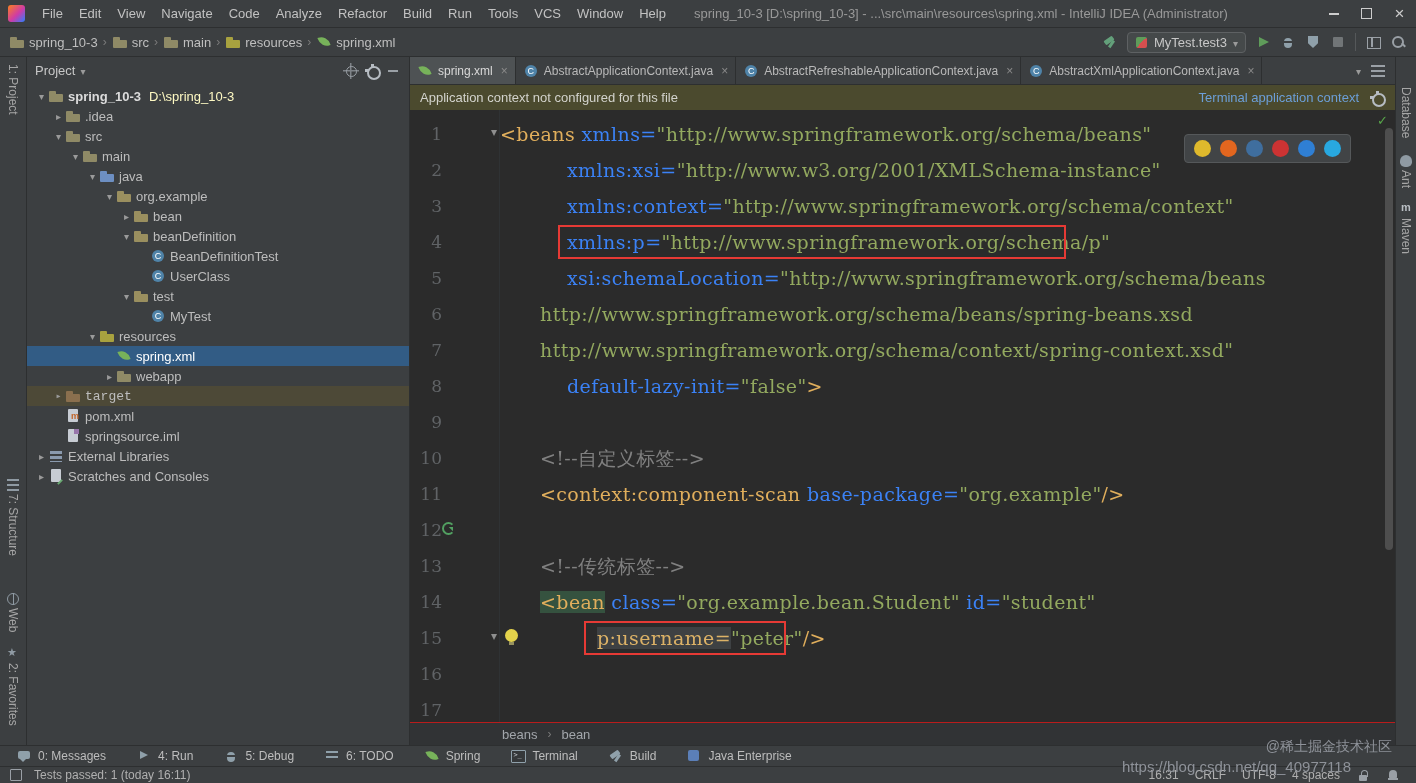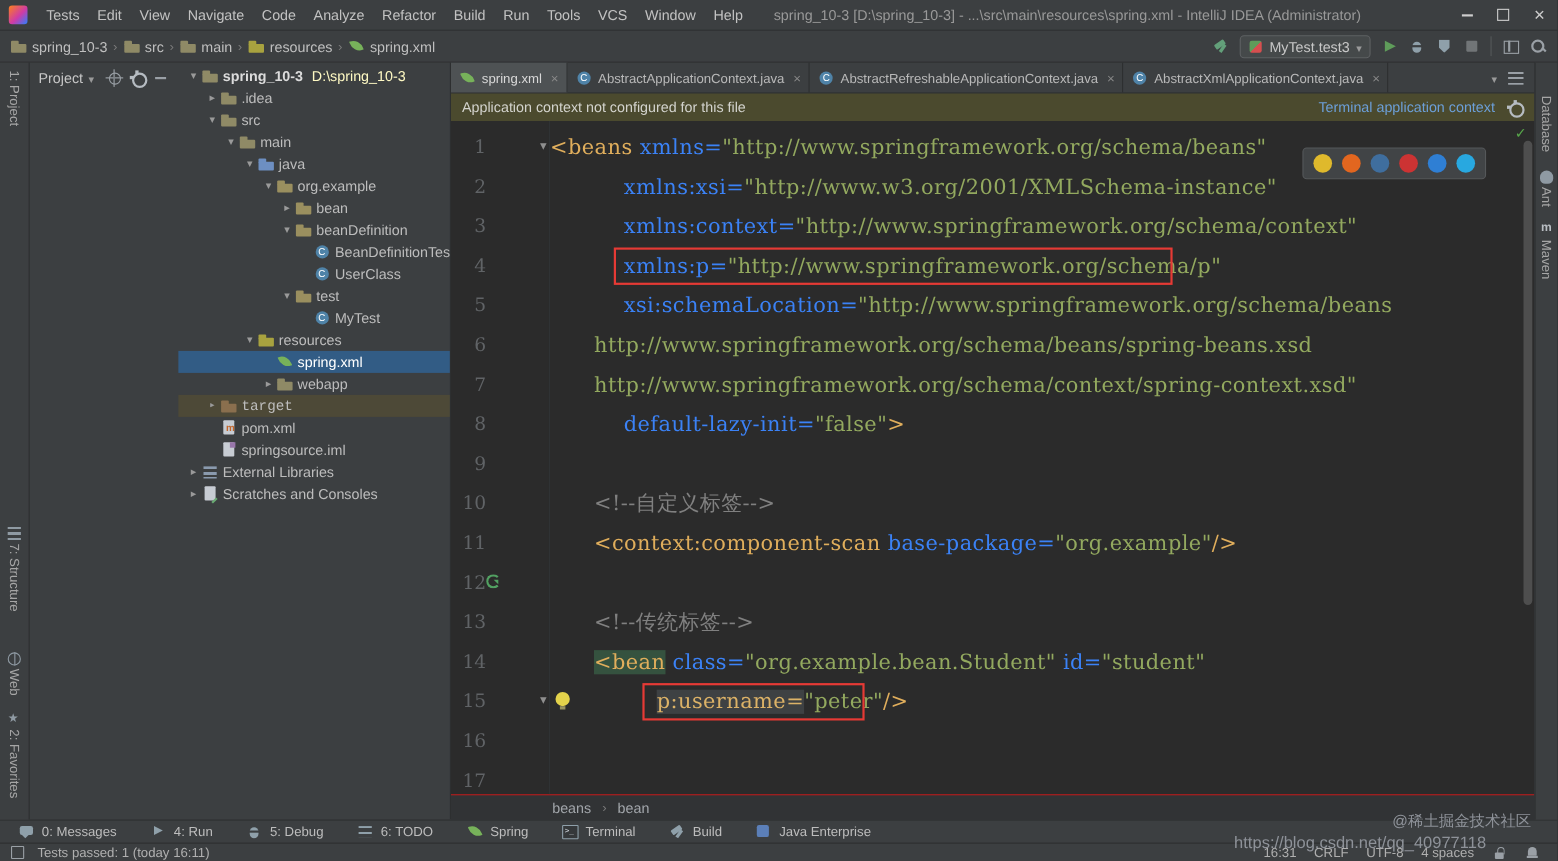--- a/index.html
+++ b/index.html
@@ -46,21 +46,21 @@
   .stripe-right .vitem:nth-child(3){top:146px}
   .mini{width:12px;height:12px;position:relative}
   .mini-structure{background:repeating-linear-gradient(#8f9aa3 0 2px,transparent 2px 5px)}
   .mini-web{border:1.5px solid #8f9aa3;border-radius:50%}
   .mini-web::after{content:"";position:absolute;left:45%;top:-1px;bottom:-1px;width:1.5px;background:#8f9aa3}
   .mini-star::before{content:"★";color:#8f9aa3;font-size:11px;position:absolute;left:0;top:-2px}
   .mini-ant{background:#8f9aa3;border-radius:50% 50% 40% 40%}
   .mini-maven::before{content:"m";color:#b9bec3;font-size:11px;font-weight:bold;position:absolute;left:1px;top:-2px}
 
   
-  .project{width:383px;background:#3c3f41;border-right:1px solid #2d2f30;display:flex;flex-direction:row;flex:0 0 auto}
+  .project{width:383px;background:#3c3f41;border-right:1px solid #2d2f30;display:flex;flex-direction:column;flex:0 0 auto}
   .proj-header{height:27px;display:flex;align-items:center;padding:0 8px;font-size:13px;color:#c7c7c7;gap:5px;flex:0 0 auto}
   .proj-header .spacer{flex:1}
   .tree{flex:1;overflow:hidden;font-size:13px;padding-top:2px}
   .trow{height:20px;display:flex;align-items:center;white-space:nowrap;color:#bdbdbd}
   .trow.selected{background:#325c85;color:#fff}
   .trow.excluded{background:#4d4937}
   .tarrow{width:13px;flex:0 0 auto;font-size:10px;color:#9a9a9a;text-align:center}
   .ar-down::before{content:"▾"}
   .ar-right::before{content:"▸"}
   .tlabel{margin-left:4px}
@@ -168,21 +168,21 @@
   .ic-switcher::before{content:"";position:absolute;left:2px;top:2px;width:10px;height:10px;border:1.5px solid #9aa0a6;border-radius:1px}
 </style>
 </head>
 <body>
 
 <div class="window">
 
   <div class="titlebar">
     <div class="logo"></div>
     <div style="display:flex">
-        <span class="menu-item">Tests</span>
+        <span class="menu-item">File</span>
         <span class="menu-item">Edit</span>
         <span class="menu-item">View</span>
         <span class="menu-item">Navigate</span>
         <span class="menu-item">Code</span>
         <span class="menu-item">Analyze</span>
         <span class="menu-item">Refactor</span>
         <span class="menu-item">Build</span>
         <span class="menu-item">Run</span>
         <span class="menu-item">Tools</span>
         <span class="menu-item">VCS</span>

